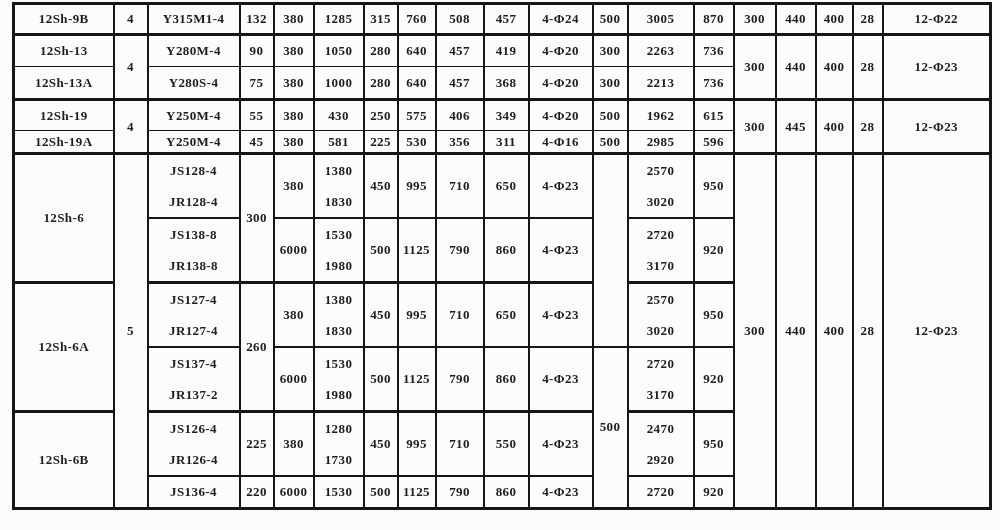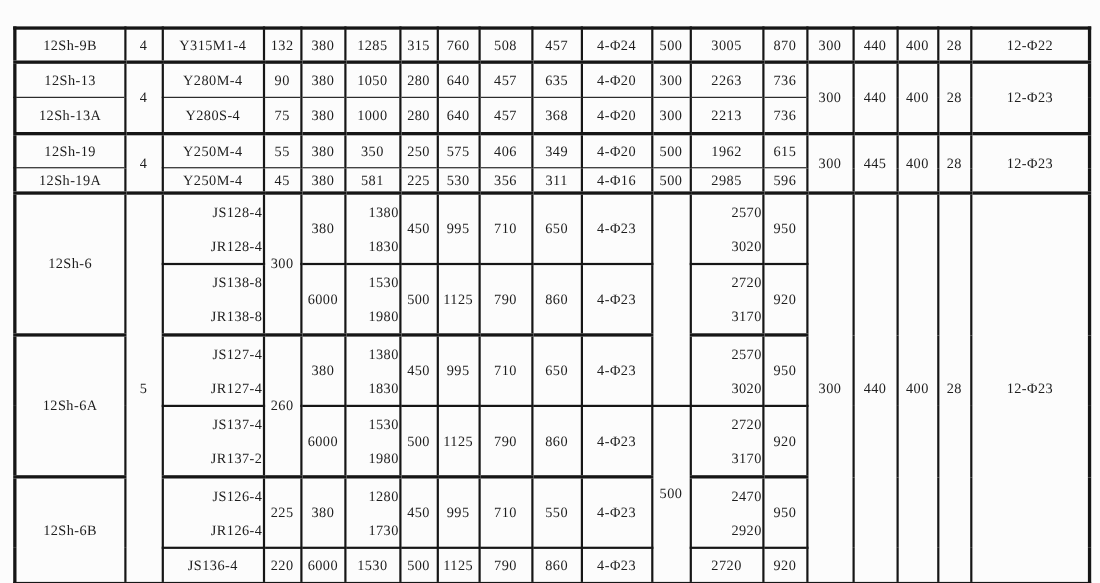--- a/index.html
+++ b/index.html
@@ -14,41 +14,42 @@
     font-family: "Liberation Serif", serif;
   }
   .page {
     position: relative;
     width: 1000px; height: 530px;
     overflow: hidden;
     background: var(--bg);
   }
   table.spec {
     position: absolute;
-    left: 12px; top: 24px;
+    left: 12px; top: 2px;
     width: 977px;
     border-collapse: collapse;
     table-layout: fixed;
     border: 3px solid var(--bc);
+    font-weight: bold;
   }
   table.spec td {
     border: 2px solid var(--bc);
     padding: 0;
     text-align: center;
     vertical-align: middle;
     font-size: 13px;
     letter-spacing: 0.4px;
     color: var(--tc);
     white-space: nowrap;
     overflow: hidden;
   }
   tr.thick-top > td { border-top-width: 3px; }
   tr.thin-top  > td { border-top-width: 1px; text-align: center; }
   tr.pre-thin  > td { border-bottom-width: 1px; }
-  .l2 { display: flex; flex-direction: column; align-items: flex-end; }
+  .l2 { display: flex; flex-direction: column; align-items: center; }
   .l2 span { display: block; height: 31px; line-height: 31px; }
 </style>
 </head>
 <body>
 
 <div class="page">
   <table class="spec" id="spec-table">
     <colgroup id="spec-cols">
         <col style="width: 100px;">
         <col style="width: 34px;">
@@ -95,21 +96,21 @@
         <tr class="thick-top pre-thin" style="height: 32px;">
           <td>12Sh-13</td>
           <td rowspan="2">4</td>
           <td>Y280M-4</td>
           <td>90</td>
           <td>380</td>
           <td>1050</td>
           <td>280</td>
           <td>640</td>
           <td>457</td>
-          <td>635</td>
+          <td>419</td>
           <td>4-Φ20</td>
           <td>300</td>
           <td>2263</td>
           <td>736</td>
           <td rowspan="2">300</td>
           <td rowspan="2">440</td>
           <td rowspan="2">400</td>
           <td rowspan="2">28</td>
           <td rowspan="2">12-Φ23</td>
         </tr>
@@ -127,21 +128,21 @@
           <td>300</td>
           <td>2213</td>
           <td>736</td>
         </tr>
         <tr class="thick-top pre-thin" style="height: 31px;">
           <td>12Sh-19</td>
           <td rowspan="2">4</td>
           <td>Y250M-4</td>
           <td>55</td>
           <td>380</td>
-          <td>350</td>
+          <td>430</td>
           <td>250</td>
           <td>575</td>
           <td>406</td>
           <td>349</td>
           <td>4-Φ20</td>
           <td>500</td>
           <td>1962</td>
           <td>615</td>
           <td rowspan="2">300</td>
           <td rowspan="2">445</td>

